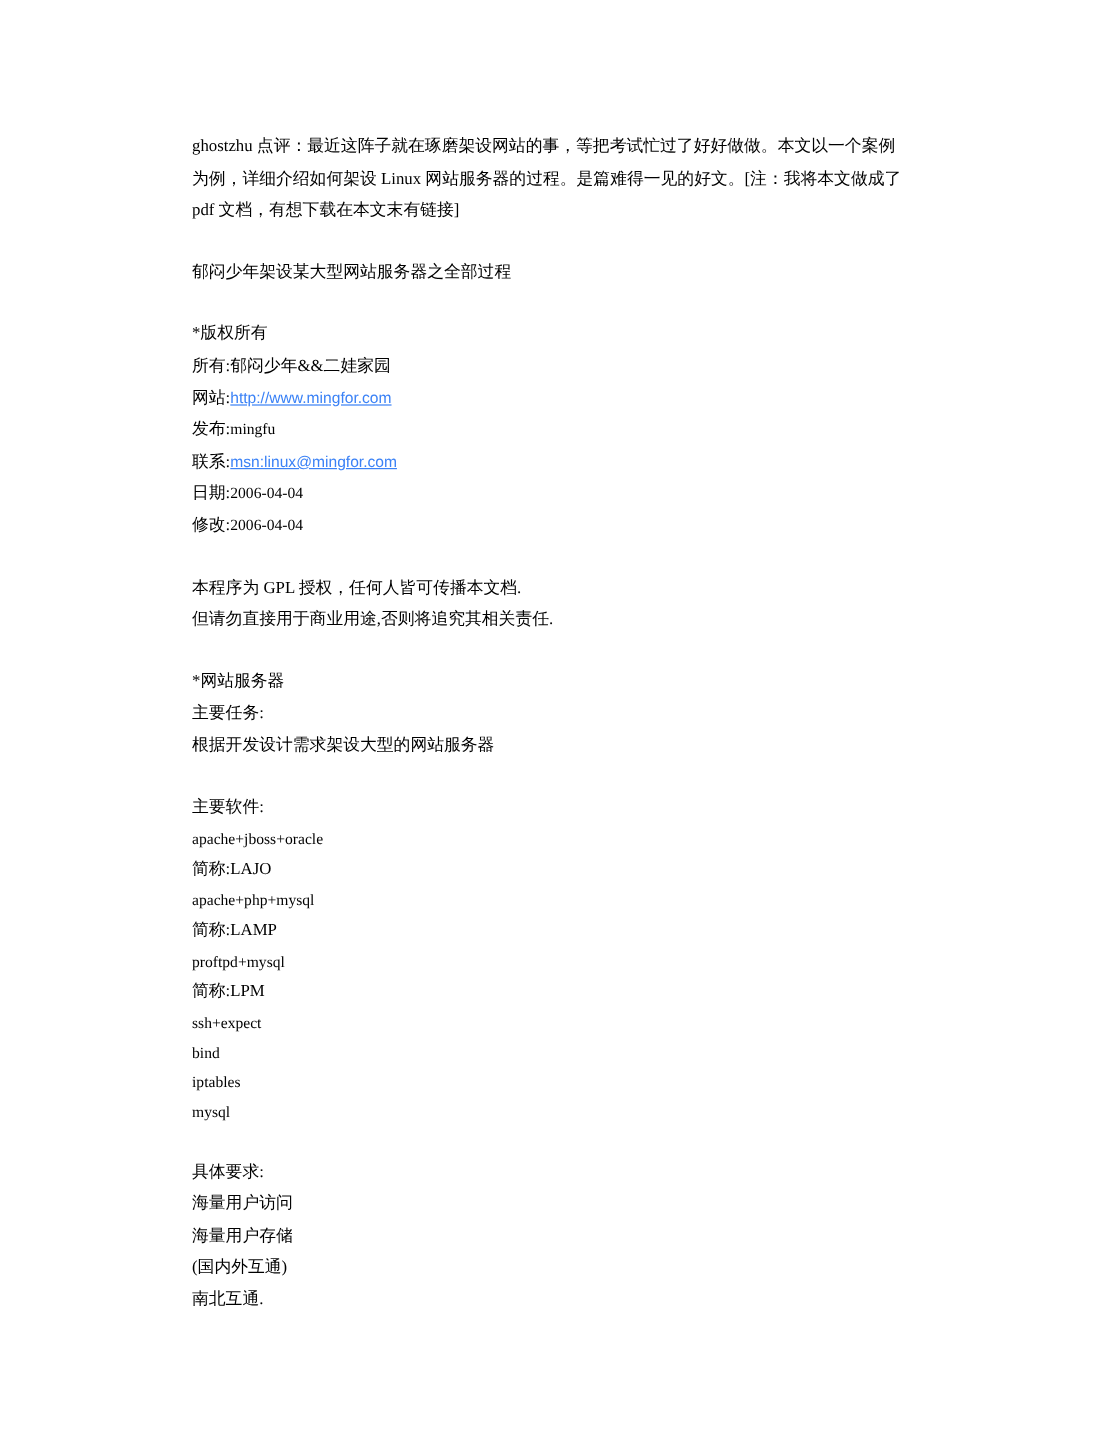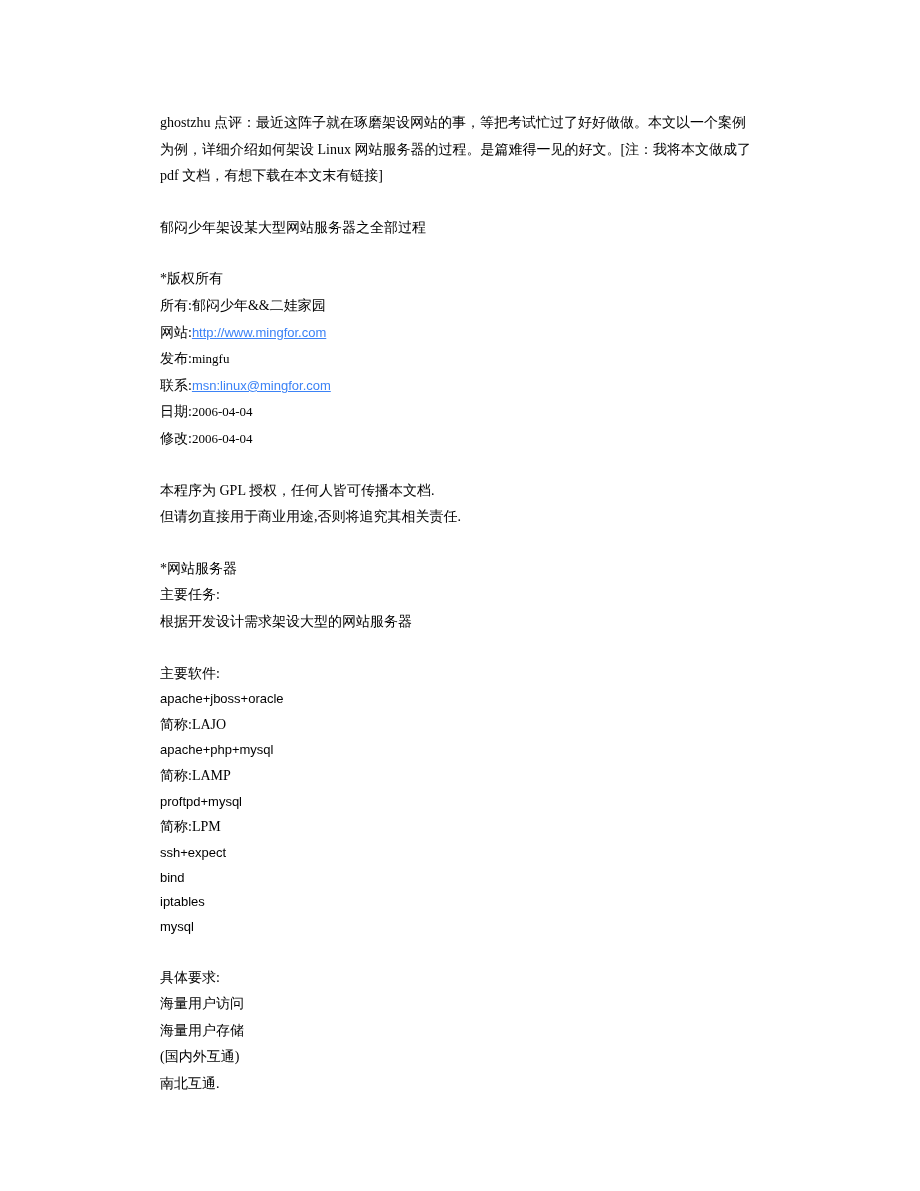--- a/index.html
+++ b/index.html
@@ -15,21 +15,21 @@
   .page {
     padding: 110px 160px 60px 160px;
   }
   .para {
     margin-bottom: 25px;
   }
   .line {
     display: block;
   }
   .latin {
-    font-family: Liberation Sans, sans-serif;
+    font-family: Liberation Serif, serif;
     font-size: 13px;
   }
   a.link {
     color: #3b82f6;
     text-decoration: underline;
     font-family: Verdana, Arial, sans-serif;
     font-size: 13px;
   }
   .mixed .latin {
     font-family: Liberation Serif, serif;

